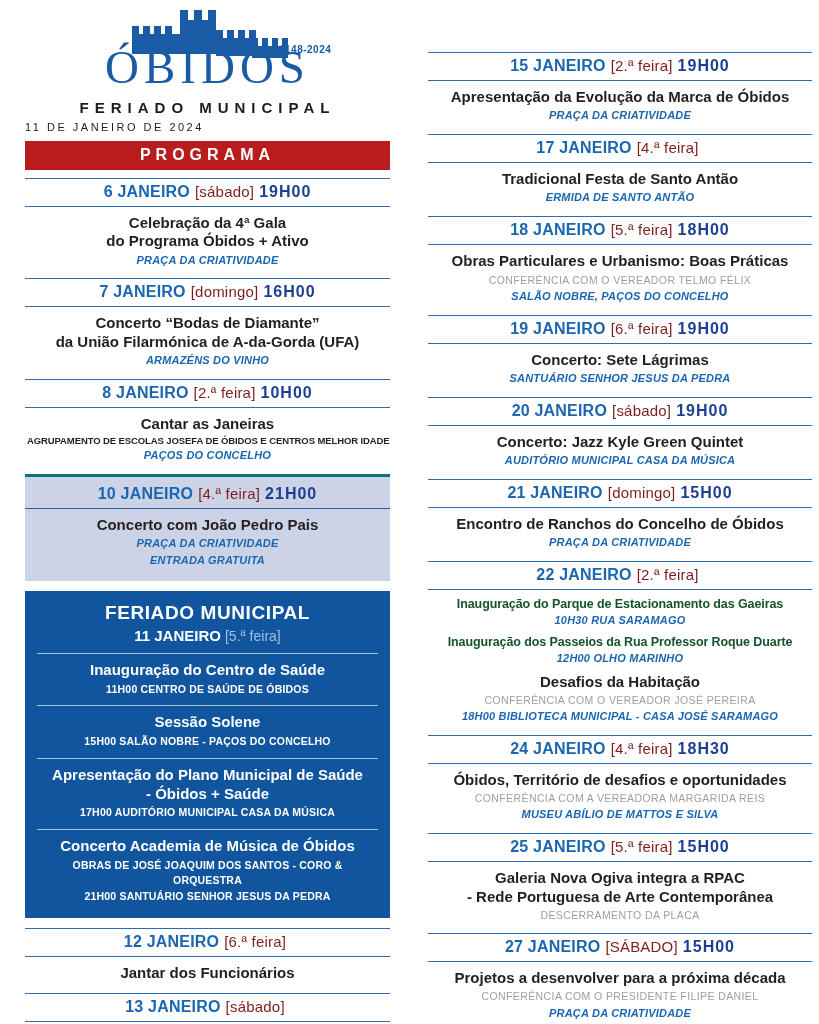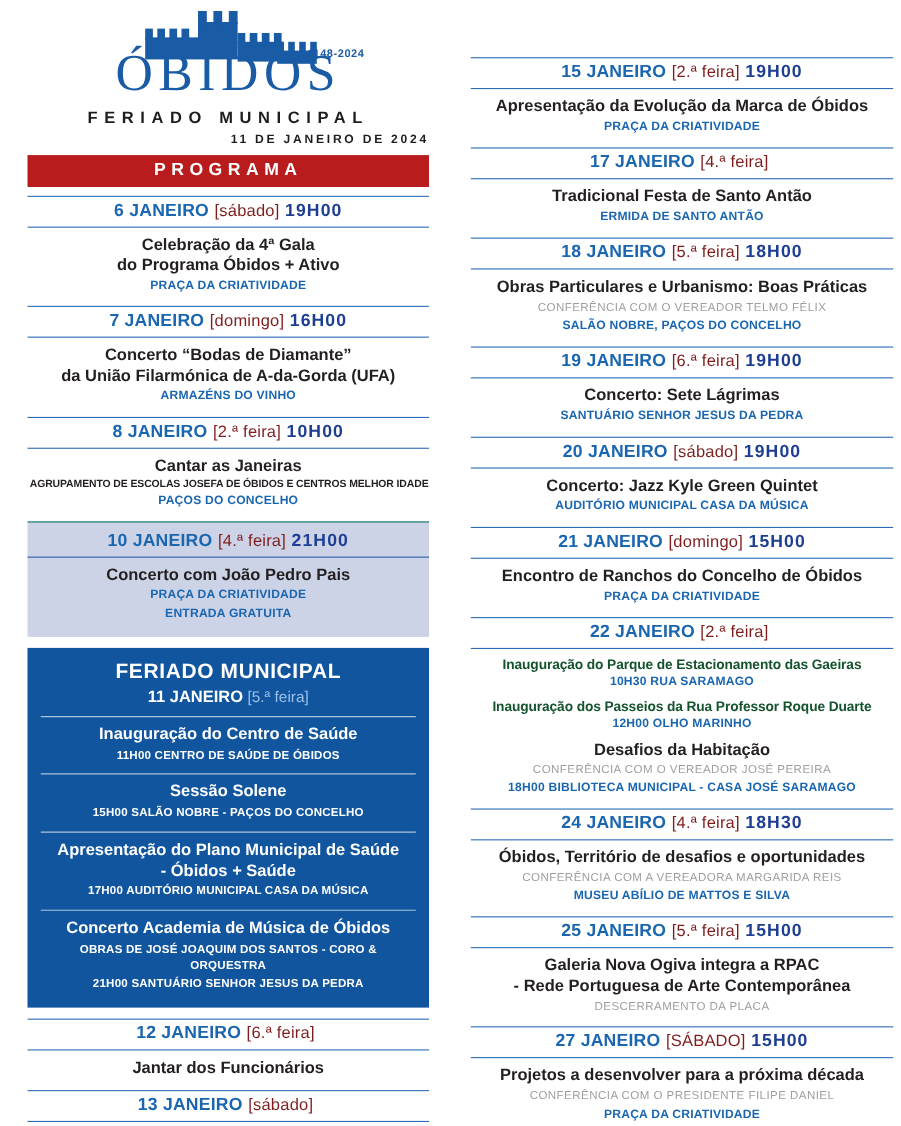--- a/index.html
+++ b/index.html
@@ -11,41 +11,41 @@
   
   .logo-wrap{position:relative;height:138px;}
   .castle{position:absolute;left:50%;top:4px;transform:translateX(-56%);}
   .era{position:absolute;left:50%;margin-left:72px;top:44px;font-size:10px;font-weight:700;
        color:#1a5ba6;letter-spacing:.5px;}
   .obidos{position:absolute;left:0;right:0;top:44px;text-align:center;
           font-family:"Liberation Serif",serif;font-size:47px;color:#1a5ba6;
           letter-spacing:5px;line-height:1;}
   .fm{position:absolute;left:0;right:0;top:99px;text-align:center;font-size:15px;
       font-weight:700;letter-spacing:6px;color:#1d1d1b;}
-  .fm-date{position:absolute;left:0;right:0;top:121px;text-align:right;font-size:11px;
-      font-weight:700;letter-spacing:2.5px;color:#1d1d1b;}
+  .fm-date{position:absolute;left:0;right:0;top:121px;text-align:left;font-size:11px;
+      font-weight:400;letter-spacing:2.5px;color:#1d1d1b;}
   .programa{margin-top:3px;background:#b91c1c;color:#fff;text-align:center;
       font-size:16px;font-weight:700;letter-spacing:5px;padding:5px 0 6px;}
   .events{padding-top:8px;}
   
   .hdr{border-top:1.5px solid #2a6cb5;border-bottom:1.5px solid #2a6cb5;
        text-align:center;padding:4px 0 5px;font-size:16px;letter-spacing:.2px;white-space:nowrap;}
   .hd-date{color:#1a66b0;font-weight:700;margin-top:37px;}
   .hd-day{color:#7f1d1d;font-weight:400;margin:0 5px;font-size:15px;}
   .hd-time{color:#1d3e93;font-weight:700;letter-spacing:1px;}
   .ebody{padding:7px 2px 11px;text-align:center;}
   .egroup + .egroup{margin-top:7px;}
   .ln + .ln{margin-top:2px;}
   .s-title{font-size:15px;font-weight:700;color:#231f20;line-height:1.22;white-space:pre-line;}
   .s-title2{font-size:12.5px;font-weight:700;color:#14532d;white-space:nowrap;letter-spacing:-.1px;}
-  .s-venue{font-size:11px;font-weight:700;color:#1a66b0;line-height:1.35;letter-spacing:.2px;}
+  .s-venue{font-size:11px;font-weight:700;color:#1a66b0;line-height:1.35;letter-spacing:.2px;font-style:italic;}
   .s-gray{font-size:10.5px;color:#a09da0;letter-spacing:.4px;line-height:1.35;}
   .s-capsl{font-size:9.5px;font-weight:700;color:#231f20;white-space:nowrap;letter-spacing:-.1px;}
   
-  .hl{background:#ccd3e6;border-top:1px solid #0f766e;padding-bottom:2px;}
+  .hl{background:#ccd3e6;border-top:3px solid #0f766e;padding-bottom:2px;}
   .hl .hdr{border-top:none;padding-top:8px;border-bottom-color:#2a5da8;}
   
   .feriado{background:#10559e;color:#fff;text-align:center;margin:10px 0;
            padding:11px 12px 5px;}
   .fz-title{font-size:19px;font-weight:700;letter-spacing:.6px;}
   .fz-date{font-size:15px;margin:3px 0 9px;}
   .fz-d{font-weight:700;color:#fff;}
   .fz-w{color:#9cc0e8;font-weight:400;font-size:14px;margin-left:4px;}
   .fsec{border-top:1px solid rgba(255,255,255,.65);padding:7px 0 9px;}
   .s-wtitle{font-size:15px;font-weight:700;color:#fff;line-height:1.25;white-space:pre-line;}

